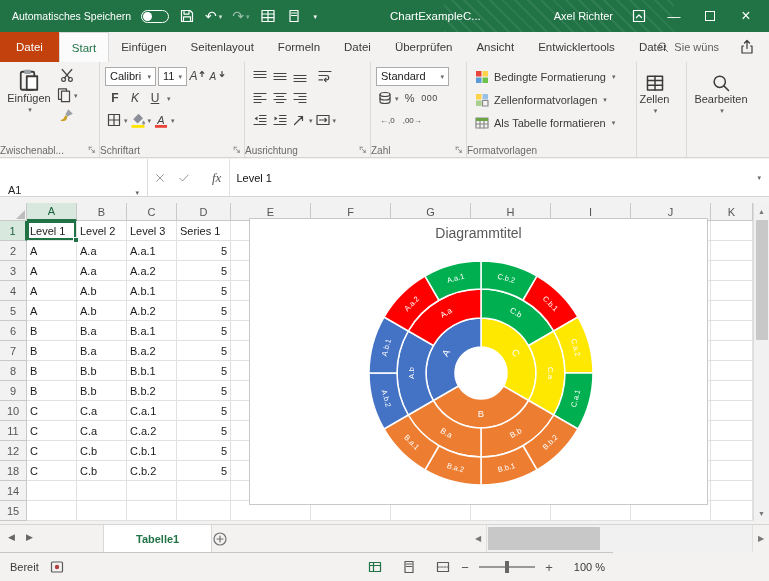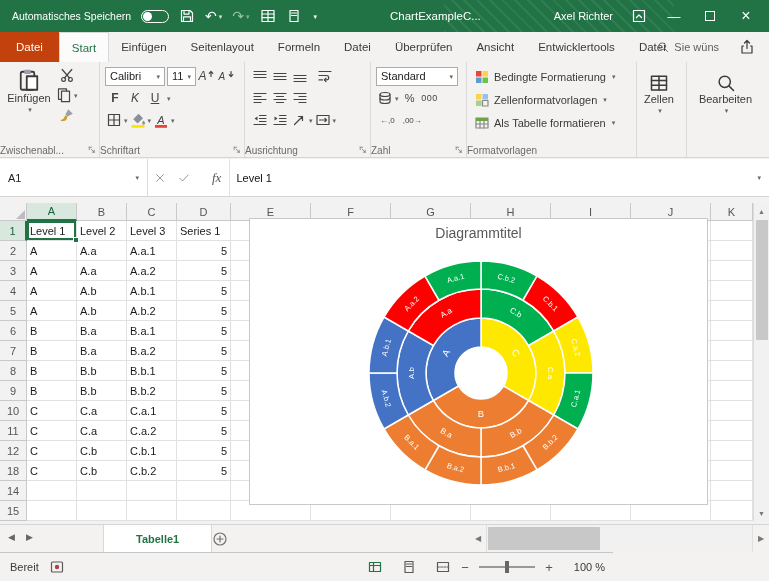--- a/index.html
+++ b/index.html
@@ -26,34 +26,34 @@
   .maxbox{width:10px;height:10px;border:1px solid #fff;display:inline-block}
   
   #tabrow{position:absolute;top:32px;left:0;width:769px;height:30px;background:#F3F2F1;display:flex;align-items:stretch}
   .tab{display:flex;align-items:center;padding:0 12px;font-size:11.5px;color:#3b3a39}
   .tab.file{background:#c2410c;color:#fff;padding:0 16px}
   .tab.active{background:#FBFBFB;color:#217346;border:1px solid #D8D8D8;border-bottom:none}
   .tr-search{position:absolute;right:50px;top:0;height:30px;display:flex;align-items:center;gap:5px;color:#5f5f5f}
   .tr-share{position:absolute;right:14px;top:7px;color:#3b3a39}
   
   #ribbon{position:absolute;top:62px;left:0;width:769px;height:96px;background:#F3F2F1;border-bottom:1px solid #D5D5D5;display:flex}
-  .group{position:relative;height:100%;border-right:1px solid #DADADA;padding:3px 8px 14px 3px}
+  .group{position:relative;height:100%;border-right:1px solid #DADADA;padding:3px 17px 14px 3px}
   .glabel{position:absolute;bottom:1px;left:0;right:0;text-align:left;font-size:10px;color:#696969}
   .launcher{position:absolute;right:2px;bottom:2px;width:10px;height:10px;color:#777}
   .rrow{display:flex;align-items:center;height:22px;padding-left:2px}
   .btn{height:20px;min-width:18px;display:inline-flex;align-items:center;justify-content:center;margin:0 1px;border-radius:2px;color:#444}
   .combo{height:19px;background:#fff;border:1px solid #ABABAB;display:inline-flex;align-items:center;font-size:11px;padding:0 4px;color:#222}
   .combo .dd{margin-left:auto;padding-left:4px}
   .bigbtn{display:flex;flex-direction:column;align-items:center;padding-top:3px;font-size:11px;color:#3b3a39;line-height:1.25}
   .lettr{font-size:12px;width:16px;text-align:center}
   .stylebtn{display:flex;align-items:center;gap:4px;height:23px;padding-left:4px;font-size:11px;color:#3b3a39;white-space:nowrap}
   .decbtn{font-size:8px;color:#444;padding:0 3px}
   
   #fbar{position:absolute;top:159px;left:0;width:769px;height:38px;background:#fff;border-bottom:1px solid #D5D5D5;display:flex;align-items:stretch}
-  .namebox{width:148px;display:flex;align-items:center;padding-left:8px;border-right:1px solid #D9D9D9;color:#222}
+  .namebox{width:148px;display:flex;align-items:flex-end;padding-left:8px;border-right:1px solid #D9D9D9;color:#222}
   .namebox .dd{margin-left:auto;padding-right:8px}
   .fb-ic{color:#8a8a8a;align-self:center;margin:0 6px}
   .fx{align-self:center;font-family:"Liberation Serif","DejaVu Serif",serif;font-style:italic;font-size:13px;color:#555;margin:0 8px 0 16px}
   .fvalue{flex:1;display:flex;align-items:center;border-left:1px solid #E3E3E3;padding-left:6px;color:#111}
   .fexp{align-self:center;padding:0 8px}
   
   #sheetgrid{position:absolute;top:203px;left:0;width:753px;display:grid;background:#fff}
   .ch,.rh{background:#F2F2F2;border-right:1px solid #C9C9C9;border-bottom:1px solid #C9C9C9;display:flex;align-items:center;justify-content:center;color:#555;position:relative}
   .ch.active{background:#D9E8DF;color:#17613A;border-bottom:2px solid #217346}
   .rh.active{background:#D9E8DF;color:#17613A;border-right:2px solid #217346}

